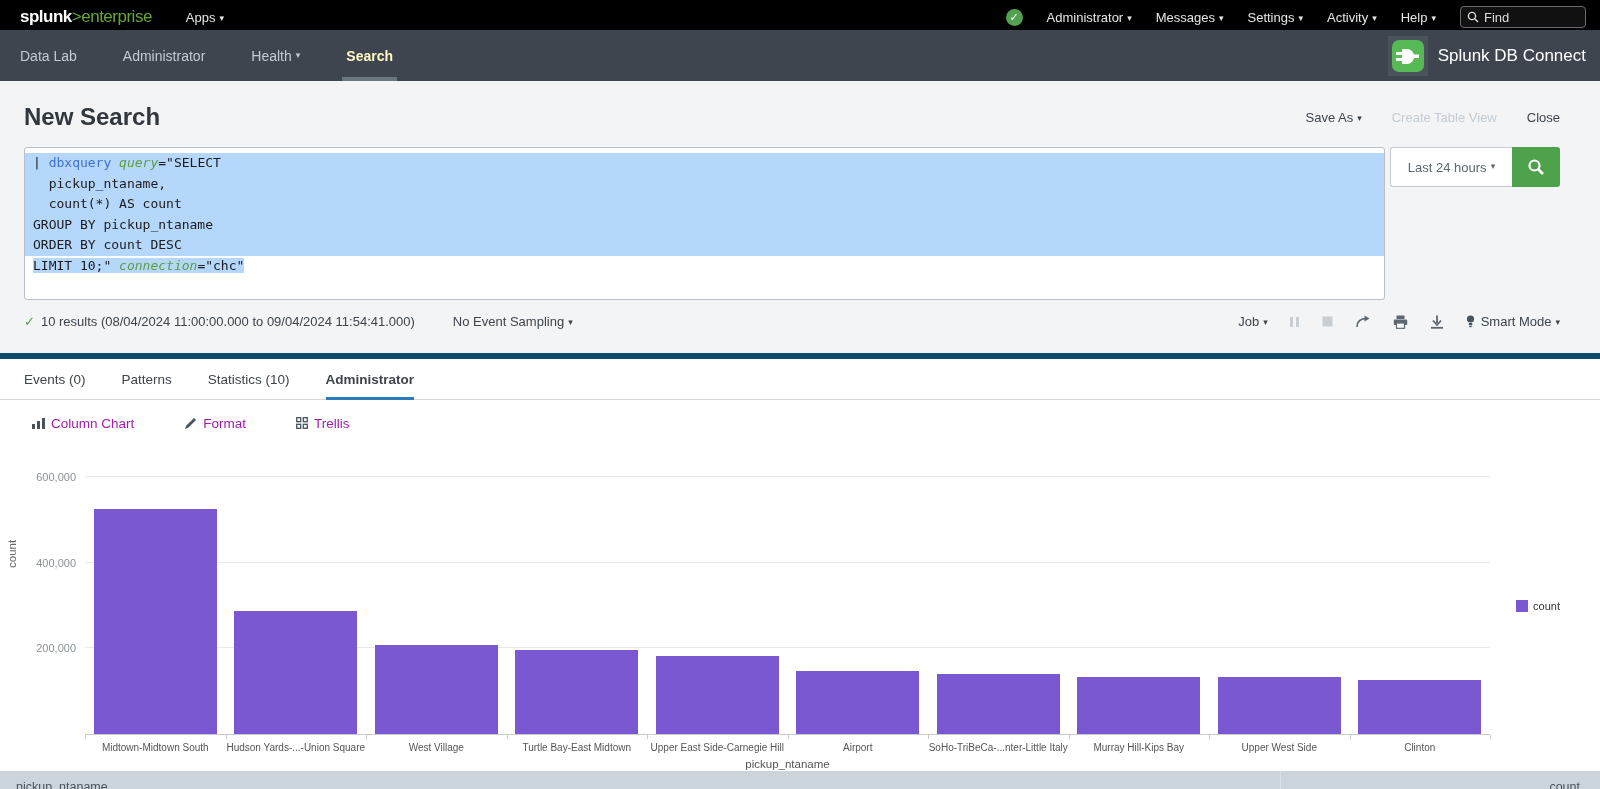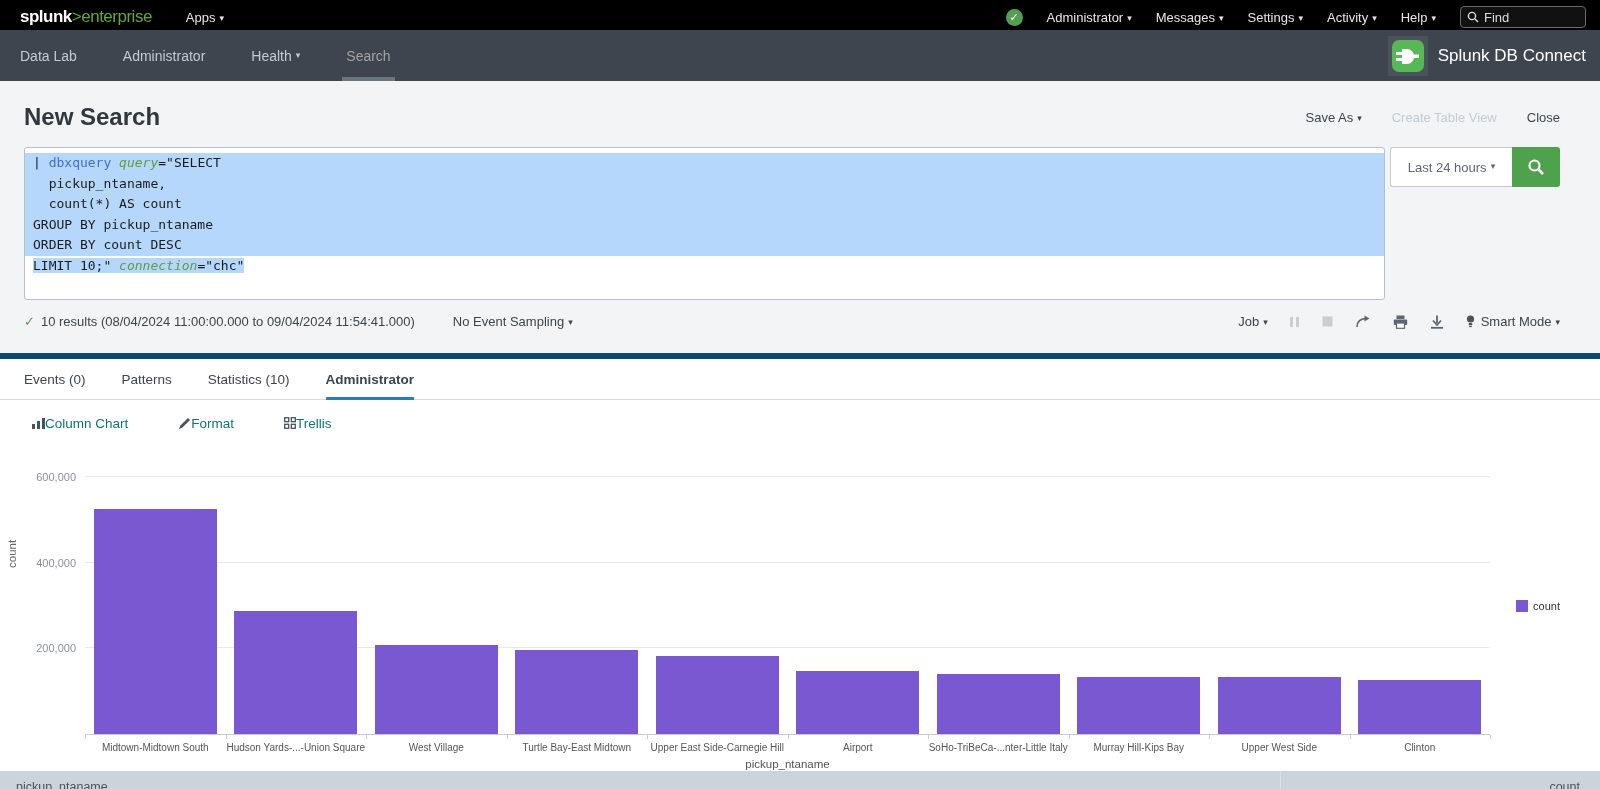--- a/index.html
+++ b/index.html
@@ -16,21 +16,21 @@
   .topbar-right .topbar-item { margin-left:0; }
   .caret::after { content:"▾"; font-size:9px; margin-left:4px; position:relative; top:-1px; }
   .health-dot { width:17px; height:17px; border-radius:50%; background:#53a051; display:flex; align-items:center; justify-content:center; color:#fff; font-size:11px; cursor:pointer; }
   .findbox { width:126px; height:22px; background:#111; border:1px solid #6b6b6b; border-radius:4px; display:flex; align-items:center; padding:0 6px; }
   .findbox input { background:transparent; border:none; outline:none; color:#ddd; font-size:13px; width:90px; margin-left:5px; font-family:"Liberation Sans",sans-serif; }
   .findbox input::placeholder { color:#ddd; }
 
   
   .appbar { height:51px; background:#3e454e; display:flex; align-items:center; padding:0 14px 0 20px; position:relative; }
   .appbar-item { color:#c3cad1; font-size:14px; margin-right:46px; cursor:pointer; position:relative; height:51px; display:flex; align-items:center; }
-  .appbar-item.active { color:#a3a3a3; }
+  .appbar-item.active { color:#fef9c3;font-weight:bold; }
   .appbar-item.active::after { content:""; position:absolute; left:-4px; right:-4px; bottom:0; height:4px; background:#69767f; }
   .appbar-right { margin-left:auto; display:flex; align-items:center; gap:10px; }
   .dbx-iconwrap { width:40px; height:40px; background:#4a525b; display:flex; align-items:center; justify-content:center; }
   .app-title { color:#fff; font-size:17px; }
 
   
   .header-section { background:#f2f4f5; border-bottom:6px solid #0c4a6e; padding:0 0 24px 0; }
   .page-head { display:flex; align-items:center; padding:22px 40px 16px 24px; }
   .page-title { font-size:24px; font-weight:bold; color:#31373e; }
   .page-head-links { margin-left:auto; display:flex; align-items:center; gap:30px; font-size:13px; }
@@ -60,21 +60,21 @@
   .smart-mode { display:flex; align-items:center; gap:6px; cursor:pointer; }
 
   
   .tabs-row { height:41px; border-bottom:1px solid #d4d8db; display:flex; align-items:center; padding:0 24px; gap:36px; background:#fff; }
   .tab { font-size:13.5px; color:#3c444d; cursor:pointer; height:41px; display:flex; align-items:center; position:relative; }
   .tab.active { font-weight:bold; }
   .tab.active::after { content:""; position:absolute; left:0; right:0; bottom:0; height:3px; background:#2b7cbc; }
 
   
   .viz-toolbar { height:46px; display:flex; align-items:center; padding:0 24px; gap:34px; background:#fff; }
-  .viz-btn { display:flex; align-items:center; gap:0; font-size:13.5px; color:#0f766e; cursor:pointer; padding:5px 8px; border-radius:3px; }
+  .viz-btn { display:flex; align-items:center; gap:6px; font-size:13.5px; color:#a21caf; cursor:pointer; padding:5px 8px; border-radius:3px; }
 
   
   .chart-region { position:relative; height:316px; margin-top:2px; }
   .y-axis-title { position:absolute; left:6px; top:120px; transform:rotate(-90deg); transform-origin:left top; font-size:11.5px; color:#666; }
   .plot-area { position:relative; margin-left:85px; width:1405px; height:287px; border-bottom:1px solid #c8ccd0; }
   .gridline { position:absolute; left:0; right:0; height:1px; background:#e9e9e9; }
   .ytick-label { position:absolute; left:-85px; width:76px; text-align:right; font-size:11px; color:#8a9299; }
   .bars { position:absolute; left:0; right:0; bottom:0; top:0; display:flex; align-items:flex-end; }
   .bar-slot { width:140.5px; display:flex; justify-content:center; }
   .bar { width:123px; background:#7a58d2; cursor:pointer; }

